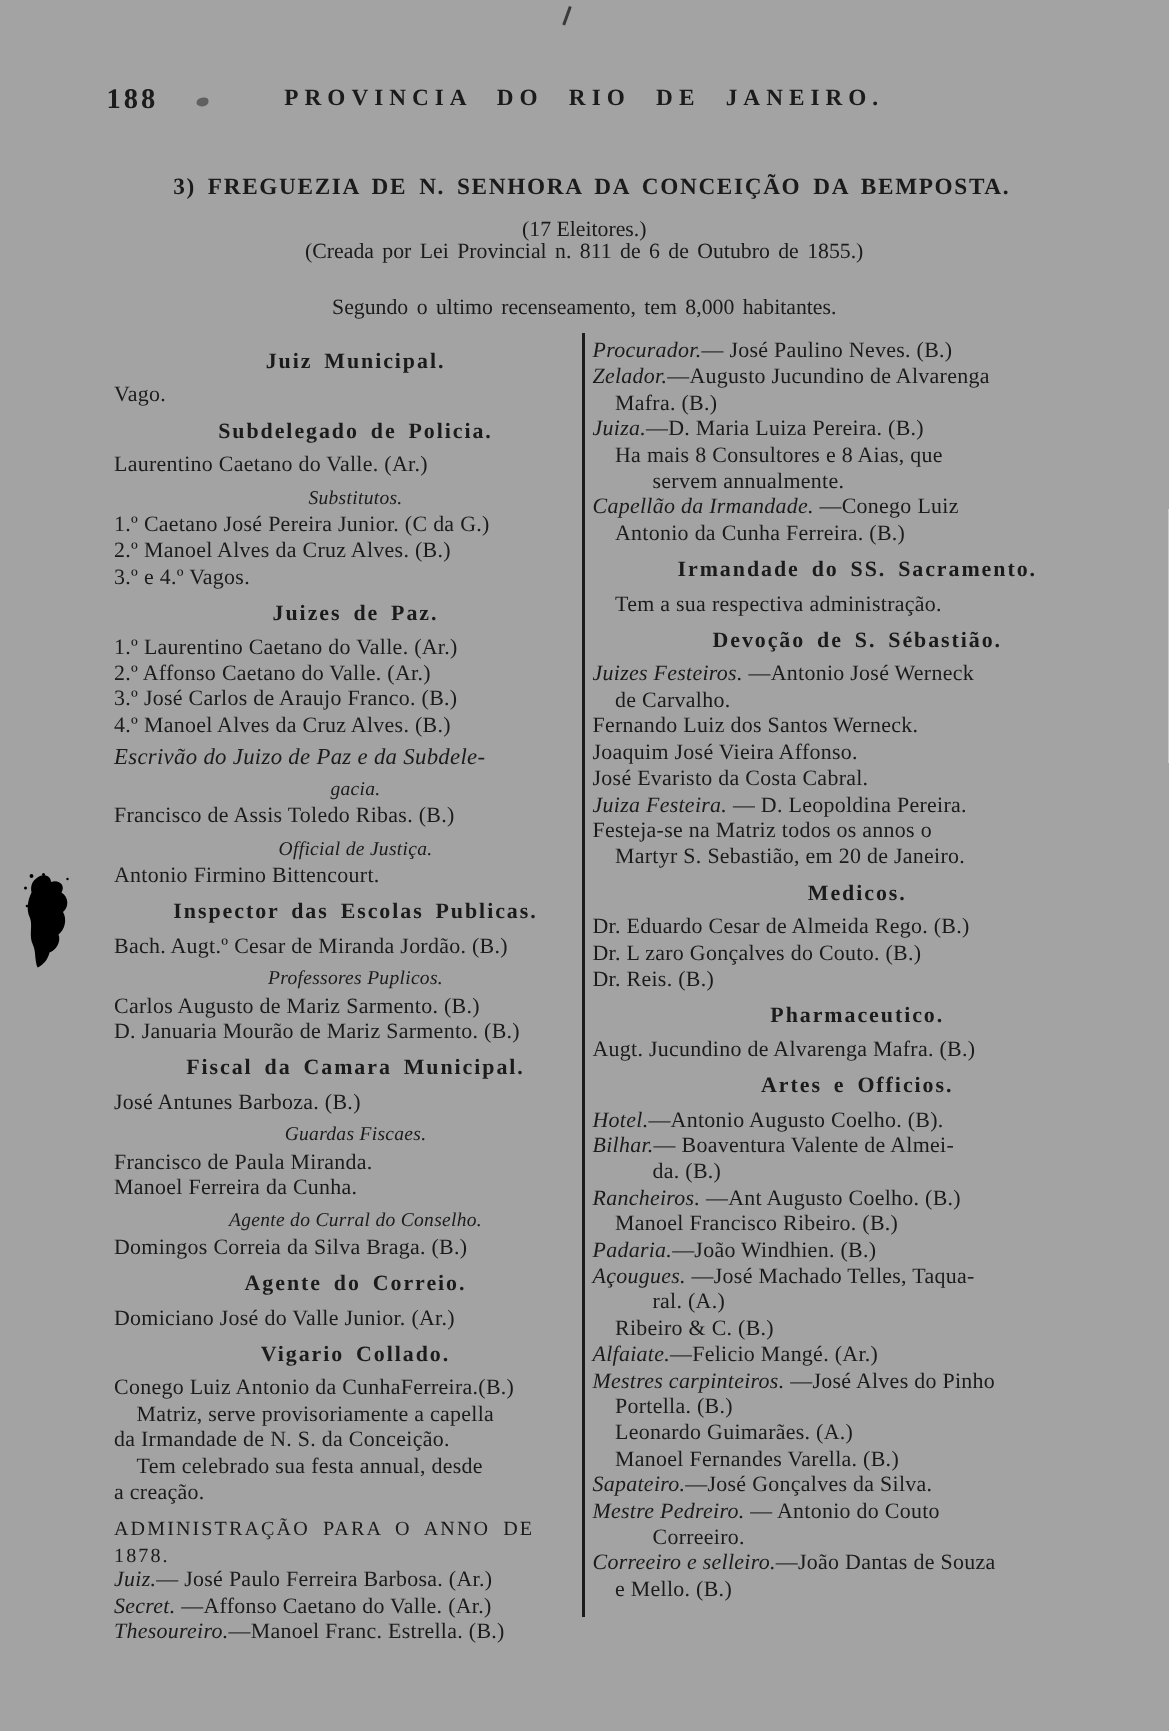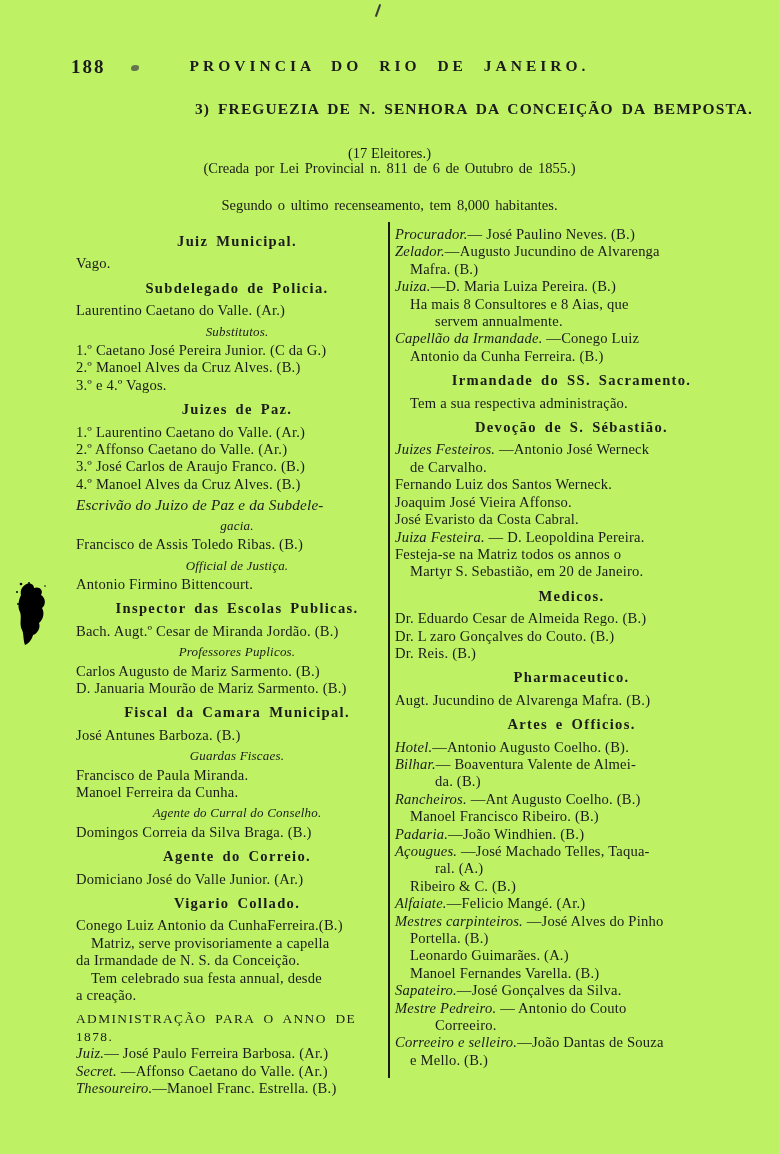--- a/index.html
+++ b/index.html
@@ -1,34 +1,34 @@
 <!DOCTYPE html>
 <html><head>
 <meta charset="utf-8">
 <style>
   html,body { margin:0; padding:0; background:#e8e8e8; }
   .page {
     position:relative; width:779px; height:1154px; margin:0 auto;
-    background:#bef264; overflow:hidden;
+    background:#a3a3a3; overflow:hidden;
     font-family:"Liberation Serif", "DejaVu Serif", serif;
     color:#1b1b1b;
   }
   
   .pageno {
     position:absolute; left:71px; top:56px;
     font-size:19px; font-weight:bold; letter-spacing:2px;
   }
   .running {
     position:absolute; left:0; right:0; top:57px; text-align:center;
     font-weight:bold; font-size:15.5px; letter-spacing:4px; word-spacing:9px;
   }
   .section-title {
-    position:absolute; left:36px; right:26px; top:100px; text-align:right;
+    position:absolute; left:36px; right:26px; top:100px; text-align:center;
     font-size:15.5px; font-weight:bold; letter-spacing:1.1px; word-spacing:3px;
-    margin:0;
+    margin:16px;
   }
   .cline { position:absolute; left:0; right:0; text-align:center; font-size:14.5px; }
   .electors { top:145px; }
   .creation { top:160px; word-spacing:2px; }
   .census   { top:197px; word-spacing:2px; }
 
   
   .col { position:absolute; top:226px; font-size:14.6px; line-height:17.4px; }
   .col-left  { left:76px;  width:322px; }
   .col-right { left:395px; width:353px; }

